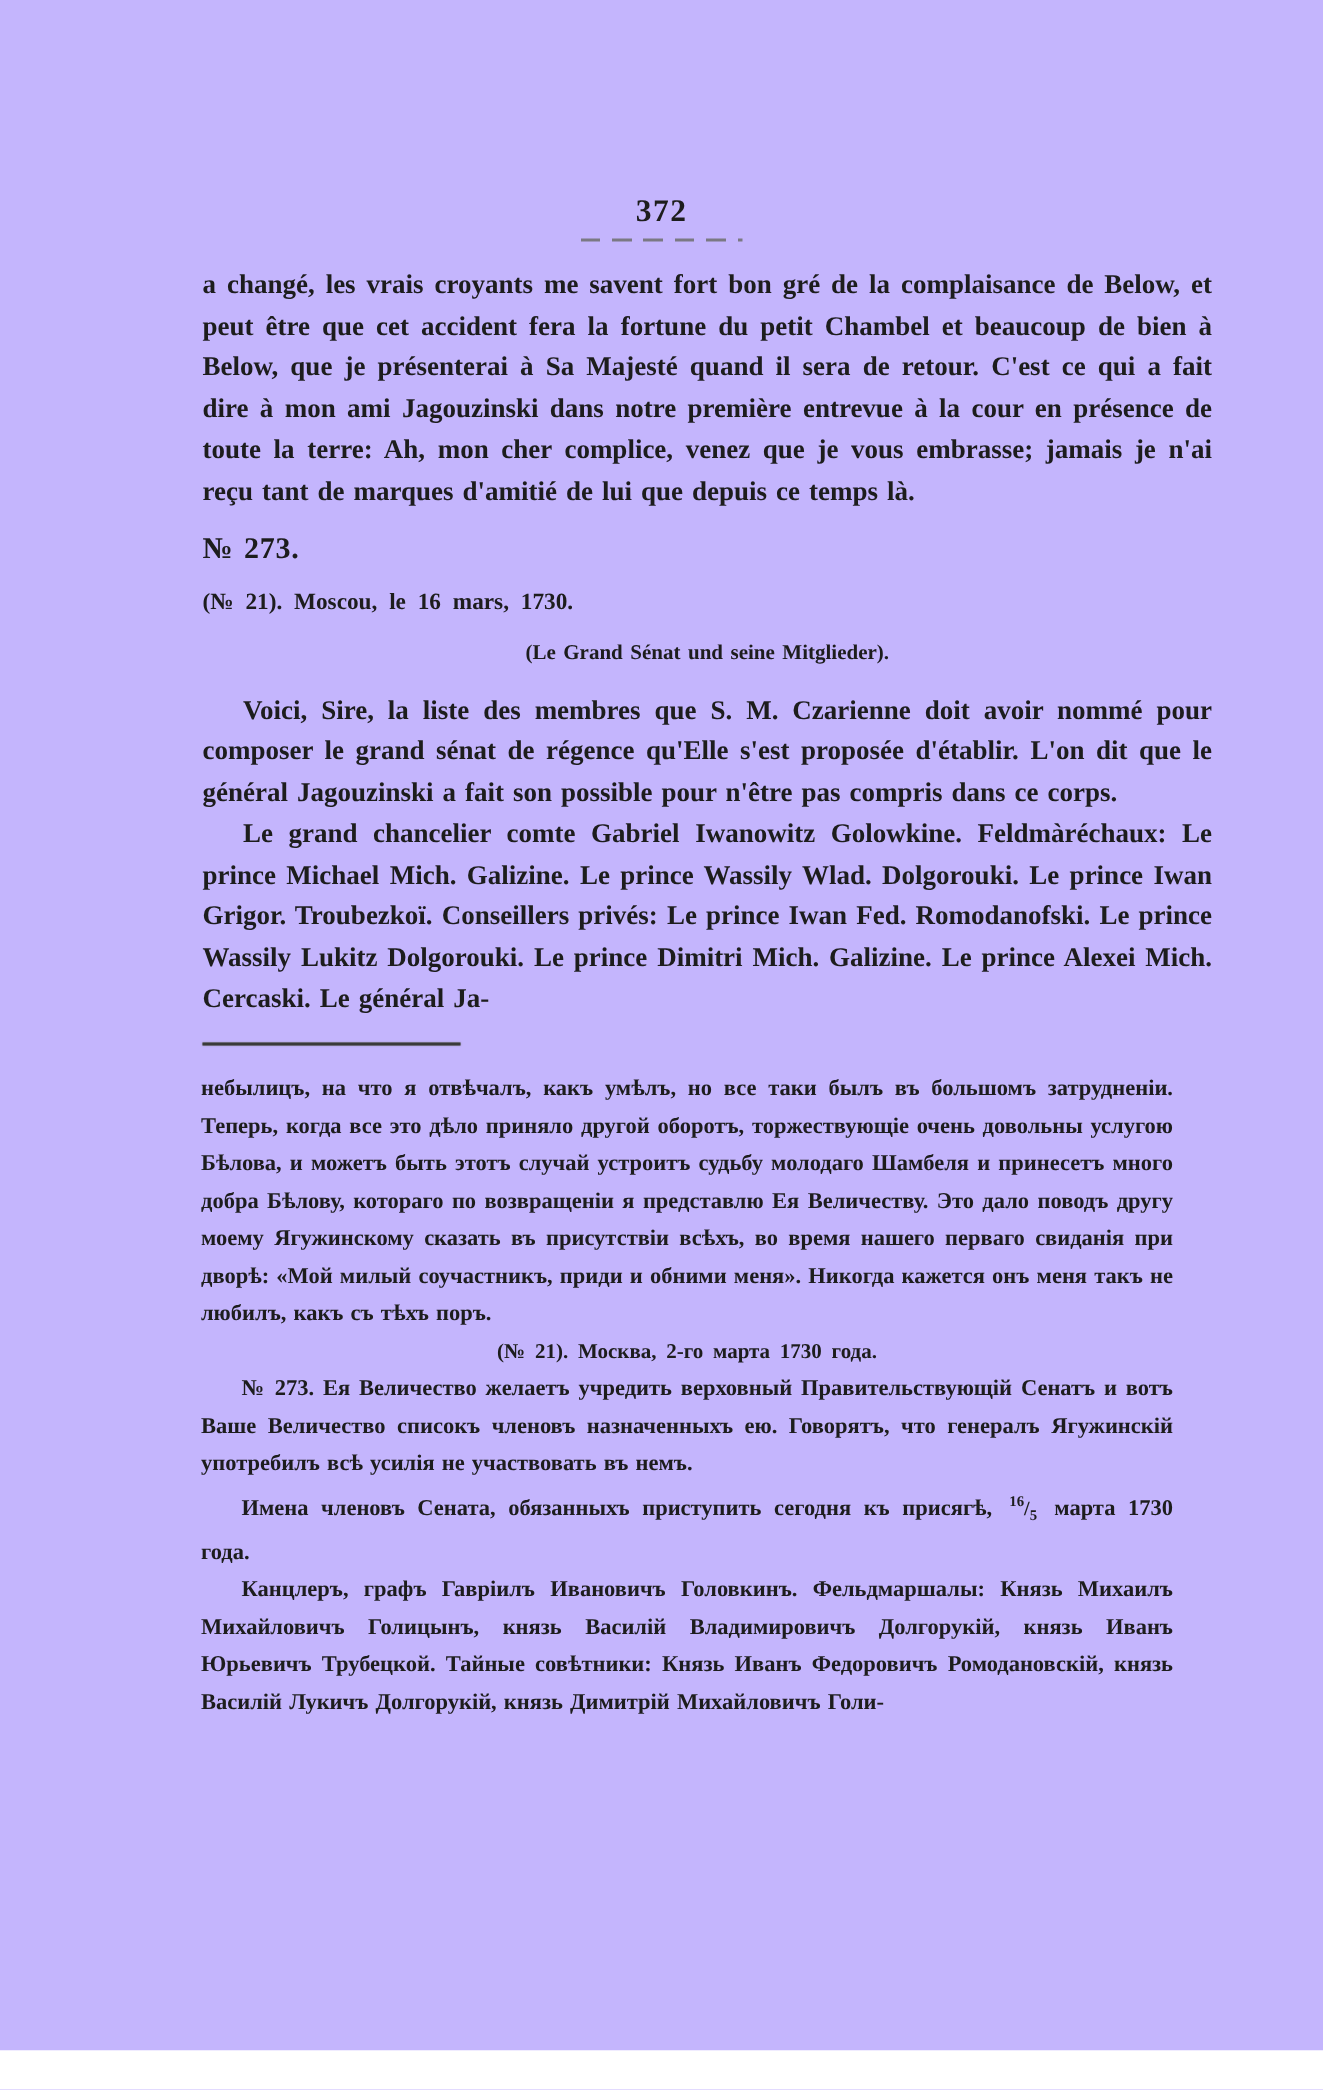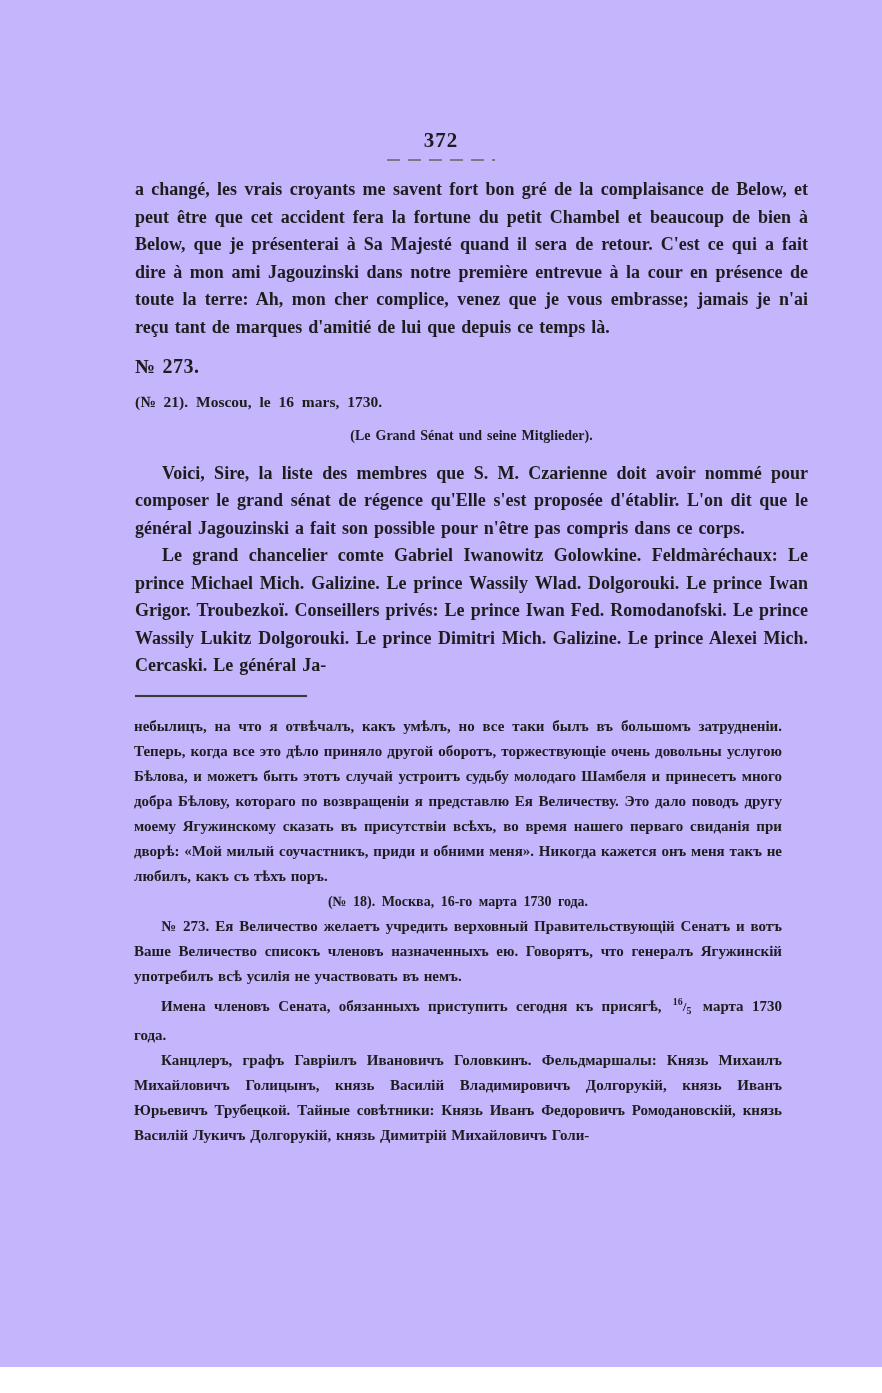--- a/index.html
+++ b/index.html
@@ -78,21 +78,21 @@
 
 
     <p class="indent">Le grand chancelier comte Gabriel Iwanowitz Golowkine. Feldmàréchaux: Le prince Michael Mich. Galizine. Le prince Wassily Wlad. Dolgorouki. Le prince Iwan Grigor. Troubezkoï. Conseillers privés: Le prince Iwan Fed. Romodanofski. Le prince Wassily Lukitz Dolgorouki. Le prince Dimitri Mich. Galizine. Le prince Alexei Mich. Cercaski. Le général Ja-</p>
   </main>
 
   <div class="footnote-rule"></div>
 
   <footer class="footnote">
     <p class="noindent">небылицъ, на что я отвѣчалъ, какъ умѣлъ, но все таки былъ въ большомъ затрудненіи. Теперь, когда все это дѣло приняло другой оборотъ, торжествующіе очень довольны услугою Бѣлова, и можетъ быть этотъ случай устроитъ судьбу молодаго Шамбеля и принесетъ много добра Бѣлову, котораго по возвращеніи я представлю Ея Величеству. Это дало поводъ другу моему Ягужинскому сказать въ присутствіи всѣхъ, во время нашего перваго свиданія при дворѣ: «Мой милый соучастникъ, приди и обними меня». Никогда кажется онъ меня такъ не любилъ, какъ съ тѣхъ поръ.</p>
 
-    <div class="fdateline">(№ 18).  Москва, 16-го марта 1730 года.</div>
+    <div class="fdateline">(№ 21).  Москва, 2-го марта 1730 года.</div>
 
     <p class="indent">№ 273. Ея Величество желаетъ учредить верховный Правительствующій Сенатъ и вотъ Ваше Величество списокъ членовъ назначенныхъ ею. Говорятъ, что генералъ Ягужинскій употребилъ всѣ усилія не участвовать въ немъ.</p>
 
     <p class="indent"><span>Имена членовъ Сената, обязанныхъ приступить сегодня къ присягѣ,</span> <span class="frac"><sup>16</sup><span class="fslash">/</span><sub>5</sub></span> <span>марта 1730 года.</span></p>
 
     <p class="indent">Канцлеръ, графъ Гавріилъ Ивановичъ Головкинъ. Фельдмаршалы: Князь Михаилъ Михайловичъ Голицынъ, князь Василій Владимировичъ Долгорукій, князь Иванъ Юрьевичъ Трубецкой. Тайные совѣтники: Князь Иванъ Федоровичъ Ромодановскій, князь Василій Лукичъ Долгорукій, князь Димитрій Михайловичъ Голи-</p>
   </footer>
 
 </div>
 

